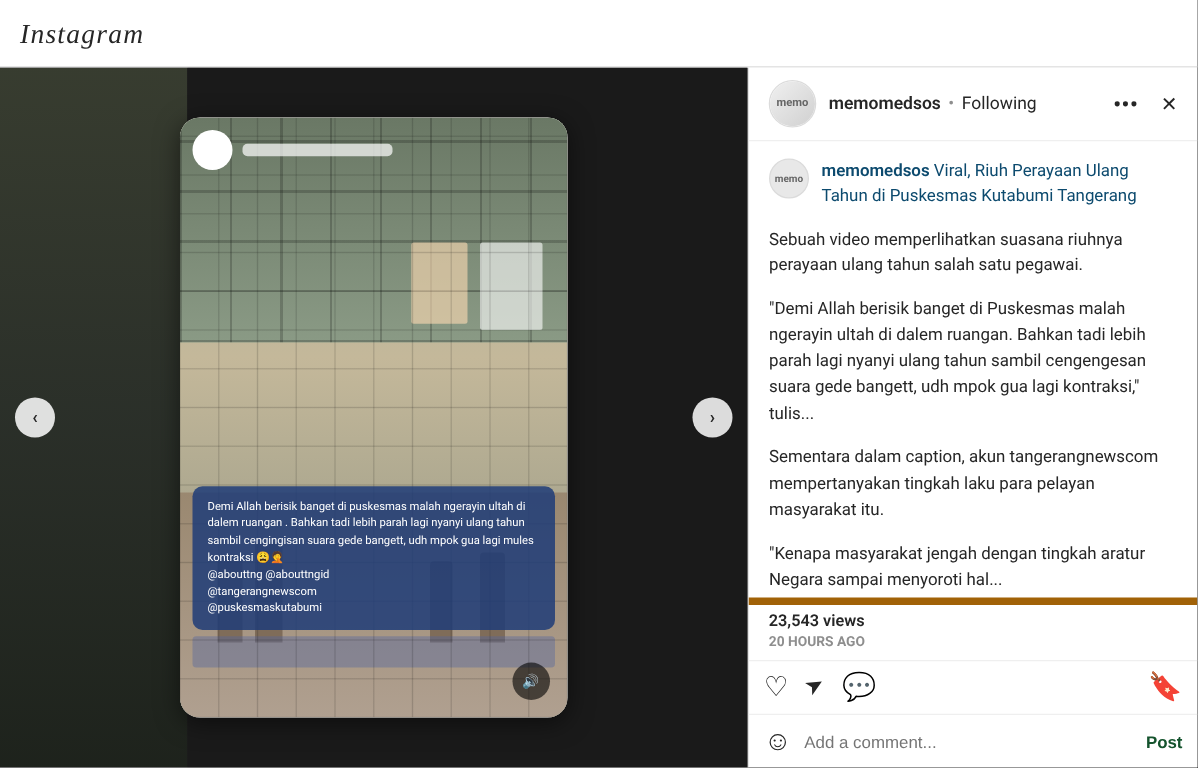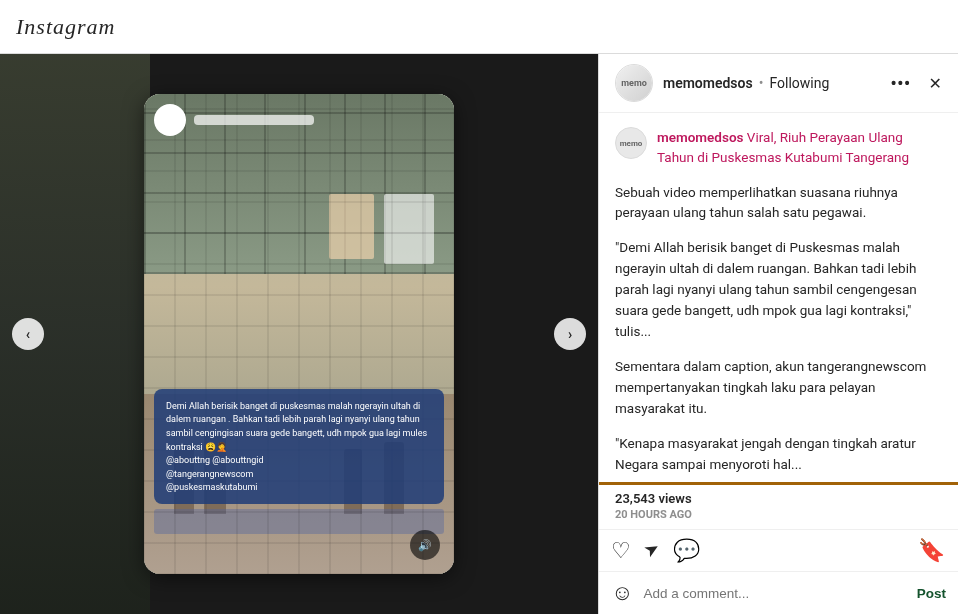--- a/index.html
+++ b/index.html
@@ -294,21 +294,21 @@
       justify-content: center;
       font-size: 8px;
       color: #666;
       font-weight: bold;
       overflow: hidden;
       border: 1px solid #dbdbdb;
     }
     .caption-text {
       font-size: 13.5px;
       line-height: 1.5;
-      color: #be185d;
+      color: #0c4a6e;
     }
     .caption-username {
       font-weight: 600;
     }
 
     .body-text {
       font-size: 13.5px;
       line-height: 1.55;
       color: #262626;
       margin-bottom: 14px;
@@ -316,21 +316,21 @@
     .quoted-text {
       font-size: 13.5px;
       line-height: 1.55;
       color: #262626;
       margin-bottom: 14px;
     }
 
     
     .post-meta {
       padding: 6px 16px 8px;
-      border-top: 3px solid #a16207;
+      border-top: 6px solid #a16207;
     }
     .views-count {
       font-size: 13px;
       font-weight: 600;
       color: #262626;
       margin-bottom: 2px;
     }
     .post-timestamp {
       font-size: 11px;
       color: #8e8e8e;

